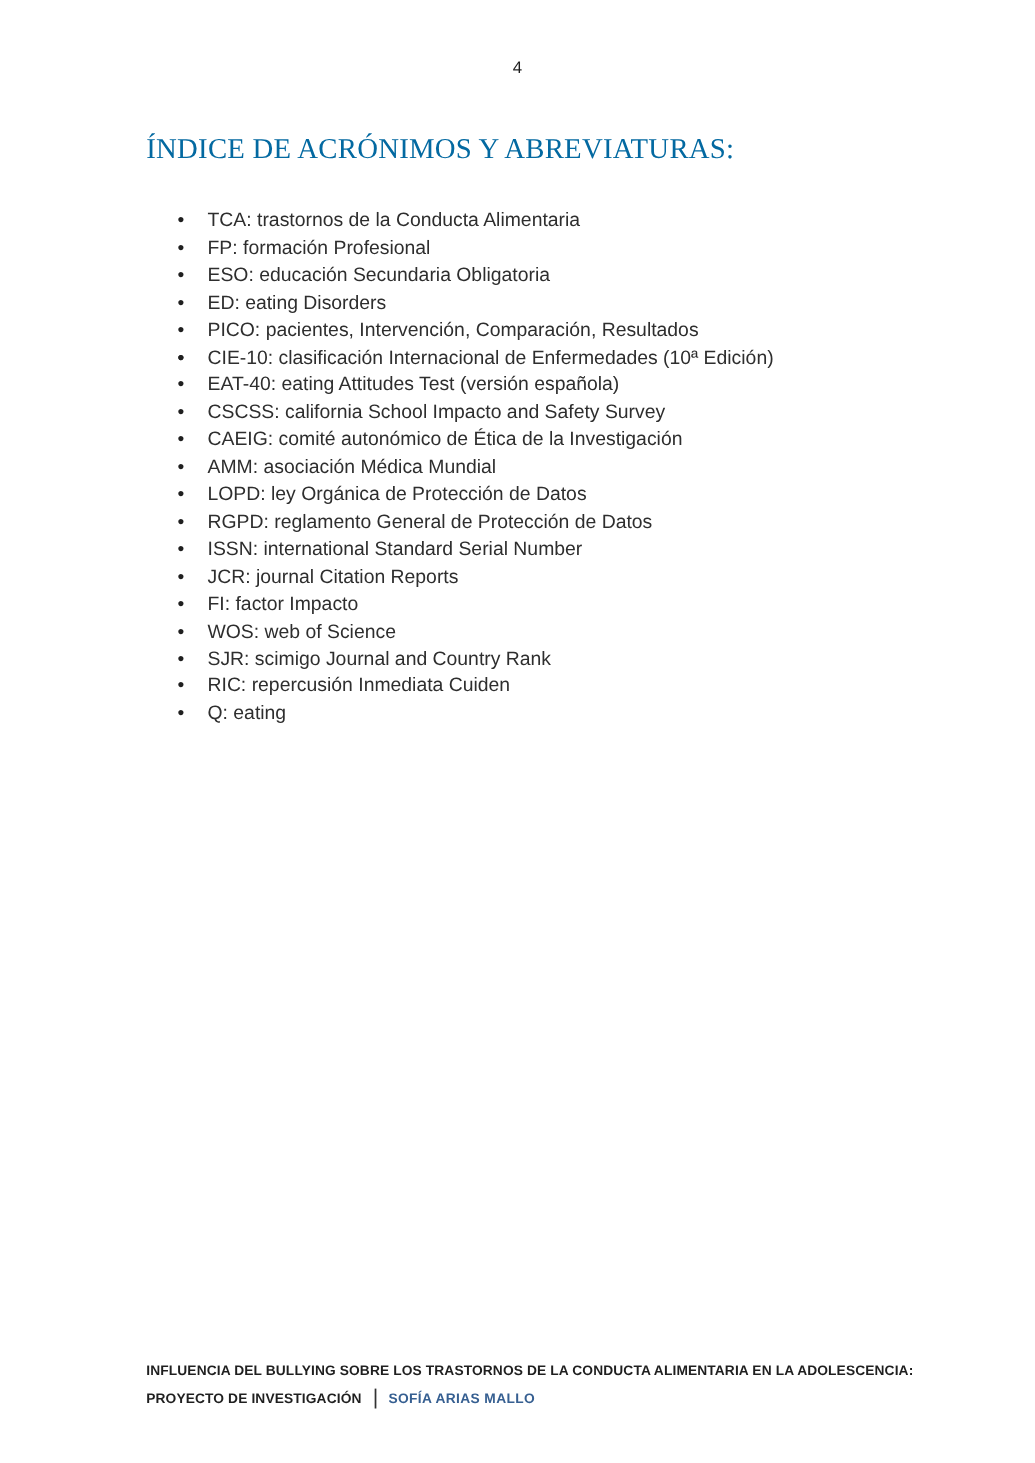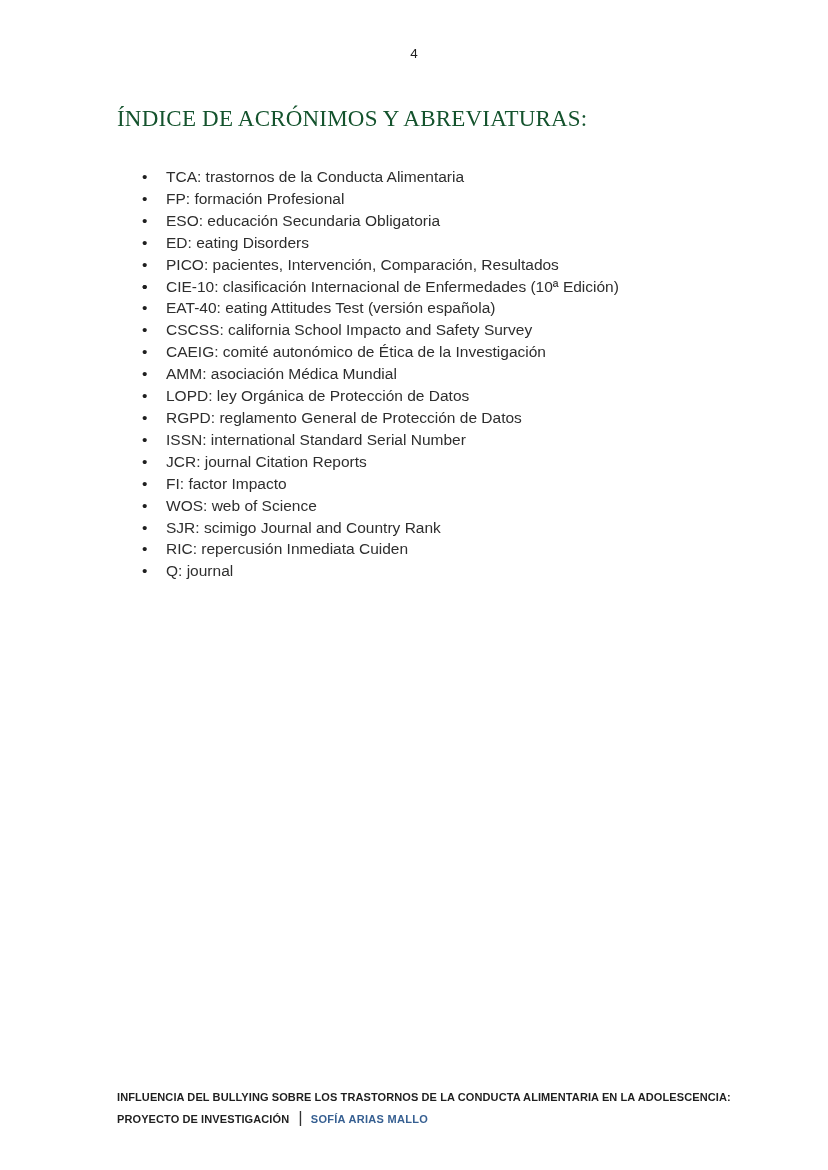--- a/index.html
+++ b/index.html
@@ -27,21 +27,21 @@
   }
   .page-title {
     position: absolute;
     top: 106px;
     left: 117px;
     margin: 0;
     font-family: "Liberation Serif", serif;
     font-weight: 500;
     font-size: 23px;
     letter-spacing: 0.2px;
-    color: #14532d;
+    color: #0369a1;
   }
   .acronym-list {
     position: absolute;
     top: 166px;
     left: 117px;
     width: 640px;
     margin: 0;
     padding: 0;
     list-style: none;
   }
@@ -116,21 +116,21 @@
     <li><span class="bullet">•</span><span class="item-text">CAEIG: comité autonómico de Ética de la Investigación</span></li>
     <li><span class="bullet">•</span><span class="item-text">AMM: asociación Médica Mundial</span></li>
     <li><span class="bullet">•</span><span class="item-text">LOPD: ley Orgánica de Protección de Datos</span></li>
     <li><span class="bullet">•</span><span class="item-text">RGPD: reglamento General de Protección de Datos</span></li>
     <li><span class="bullet">•</span><span class="item-text">ISSN: international Standard Serial Number</span></li>
     <li><span class="bullet">•</span><span class="item-text">JCR: journal Citation Reports</span></li>
     <li><span class="bullet">•</span><span class="item-text">FI: factor Impacto</span></li>
     <li><span class="bullet">•</span><span class="item-text">WOS: web of Science</span></li>
     <li><span class="bullet">•</span><span class="item-text">SJR: scimigo Journal and Country Rank</span></li>
     <li><span class="bullet">•</span><span class="item-text">RIC: repercusión Inmediata Cuiden</span></li>
-    <li><span class="bullet">•</span><span class="item-text">Q: journal</span></li>
+    <li><span class="bullet">•</span><span class="item-text">Q: eating</span></li>
   </ul>
 
   <div class="footer">
     <div class="footer-line1">INFLUENCIA DEL BULLYING SOBRE LOS TRASTORNOS DE LA CONDUCTA ALIMENTARIA EN LA ADOLESCENCIA:</div>
     <div class="footer-line2">
       <span>PROYECTO DE INVESTIGACIÓN</span>
       <span class="separator">|</span>
       <span class="author">SOFÍA ARIAS MALLO</span>
     </div>
   </div>

